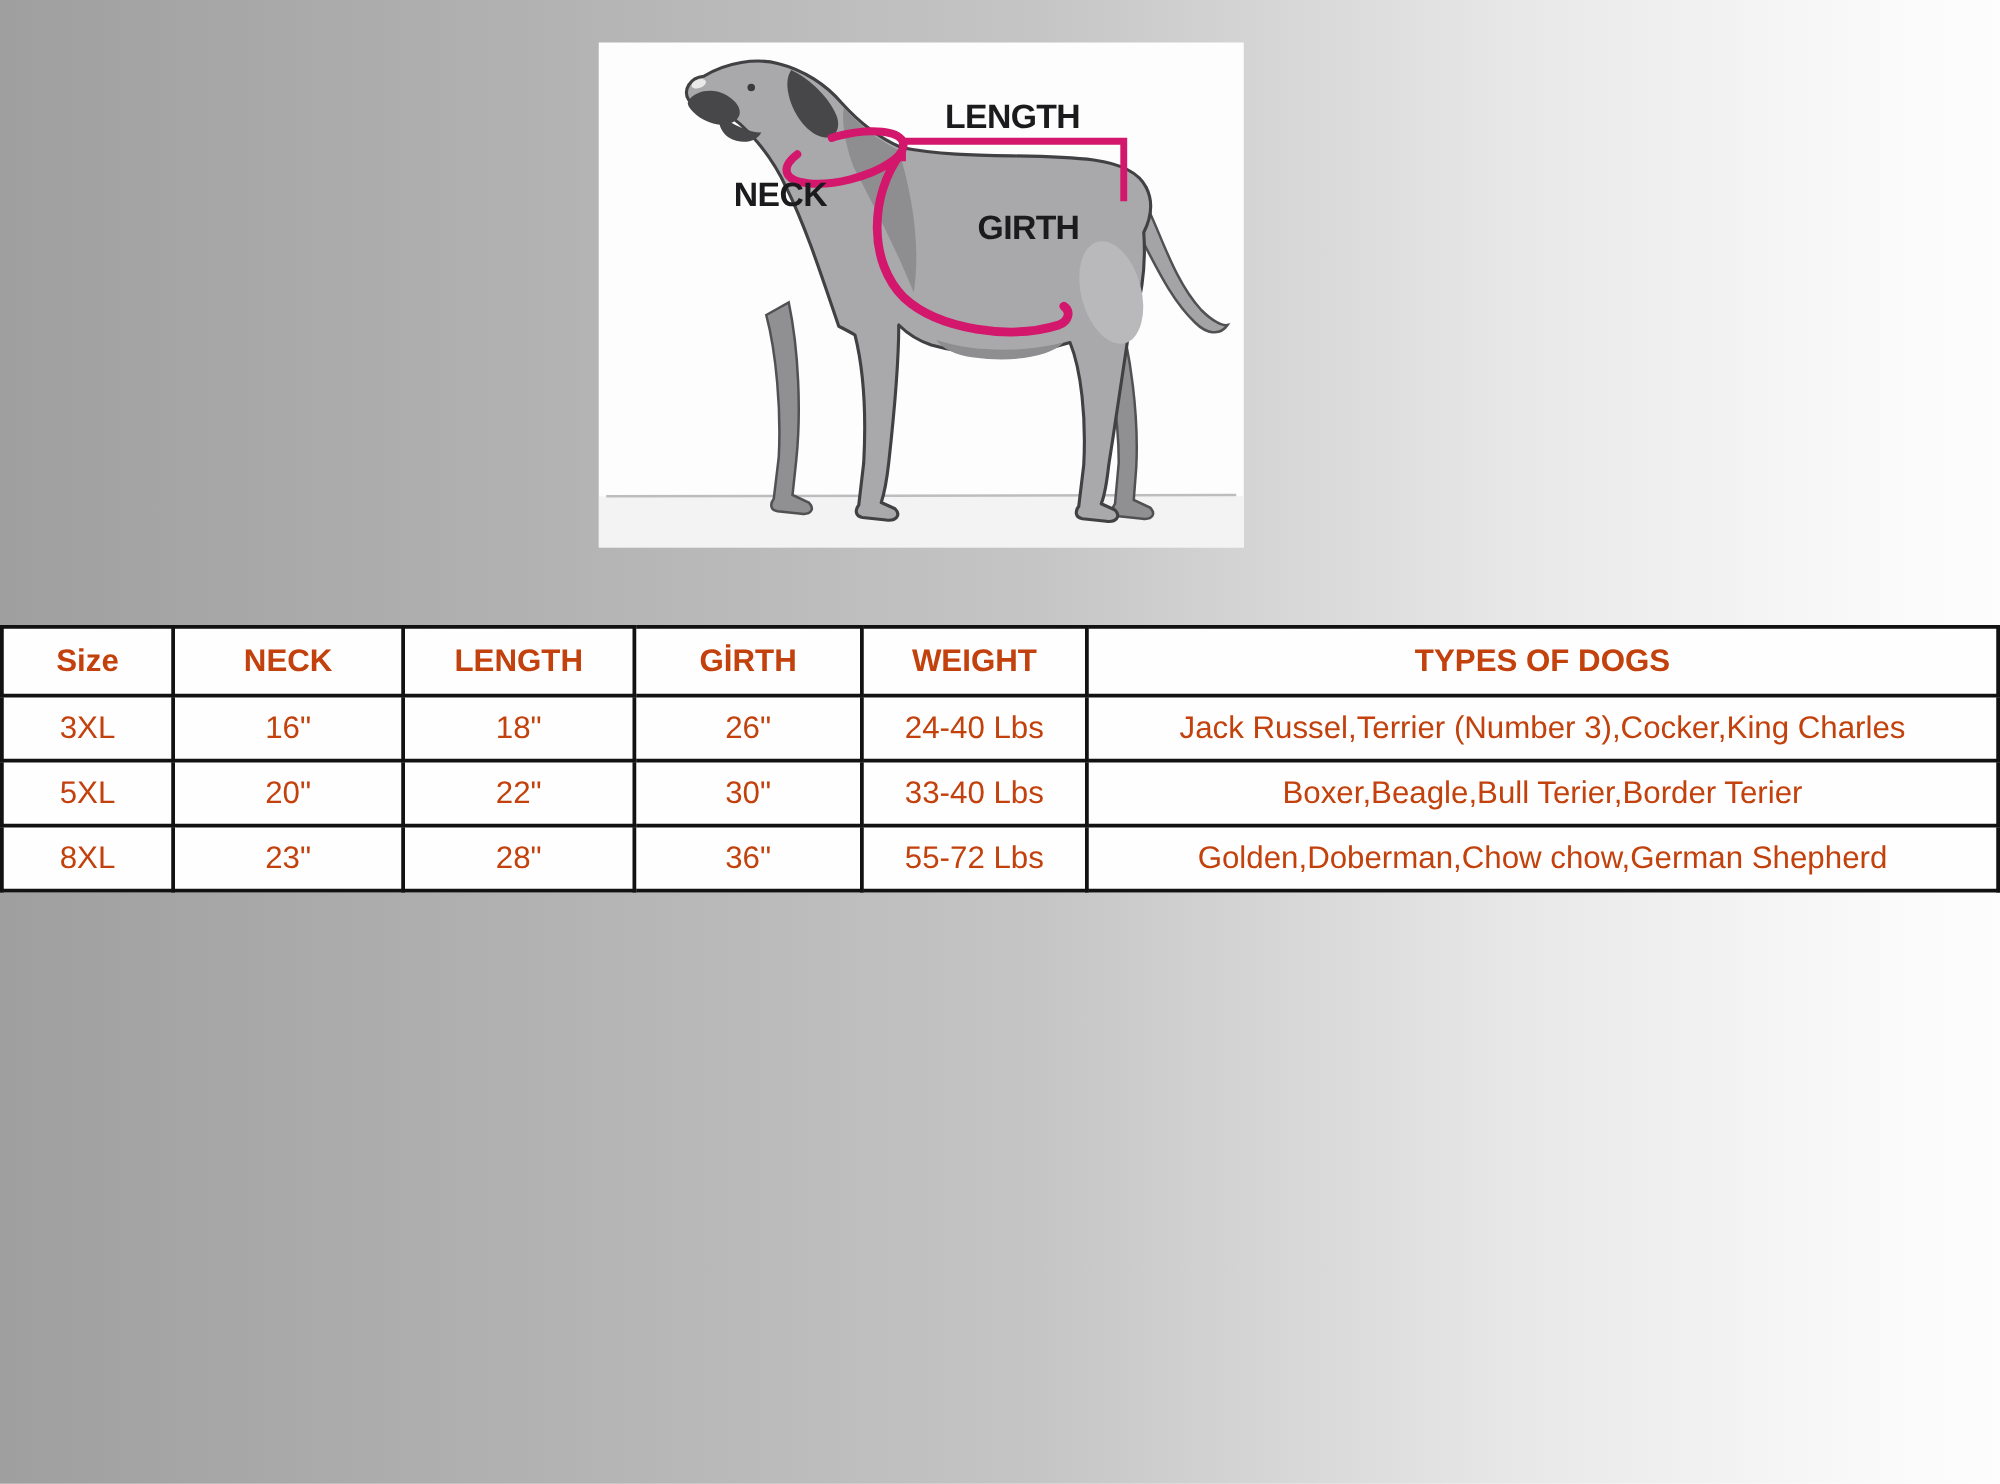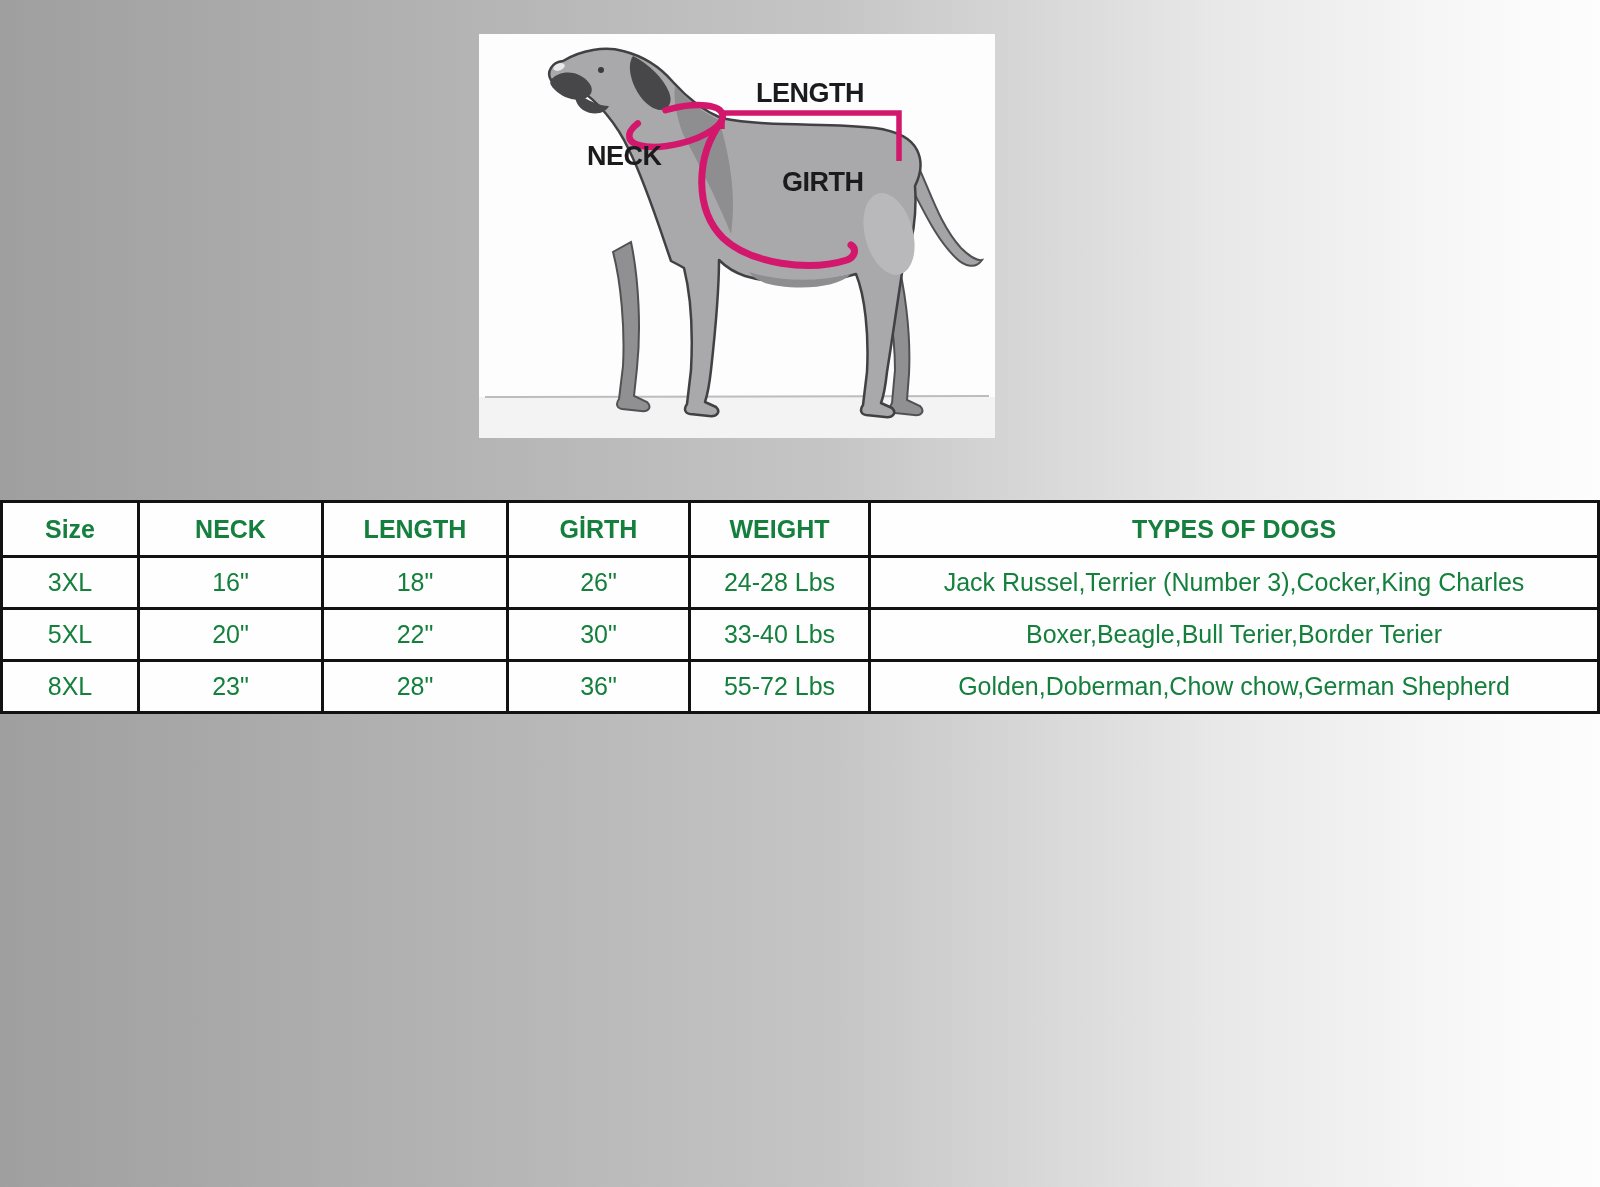--- a/index.html
+++ b/index.html
@@ -22,21 +22,21 @@
   
   .size-table-wrap{
     position:absolute;left:0;top:500px;width:1600px;
   }
   table.size-table{
     border-collapse:collapse;width:1597px;table-layout:fixed;
     background:#fefefe;
   }
   table.size-table th,table.size-table td{
     border:3px solid #121212;
-    font-size:25px;color:#15803d;
+    font-size:25px;color:#c2410c;
     text-align:center;vertical-align:middle;
     padding:0;overflow:hidden;white-space:nowrap;
   }
   table.size-table th{font-weight:bold;height:52px;}
   table.size-table td{height:49px;font-weight:normal;}
   td.c-size{font-weight:bold;}
   td.c-dogs{text-align:left;padding-left:5px;}
   col.w-size{width:137px;}
   col.w-neck{width:184px;}
   col.w-length{width:185px;}
@@ -134,21 +134,21 @@
         <th>WEIGHT</th>
         <th>TYPES OF DOGS</th>
       </tr>
     </thead>
     <tbody id="size-table-body">
   <tr>
     <td class="c-size">3XL</td>
     <td class="c-num">16"</td>
     <td class="c-num">18"</td>
     <td class="c-num">26"</td>
-    <td class="c-num">24-28 Lbs</td>
+    <td class="c-num">24-40 Lbs</td>
     <td class="c-dogs">Jack Russel,Terrier (Number 3),Cocker,King Charles</td>
   </tr>
 
 
   <tr>
     <td class="c-size">5XL</td>
     <td class="c-num">20"</td>
     <td class="c-num">22"</td>
     <td class="c-num">30"</td>
     <td class="c-num">33-40 Lbs</td>

